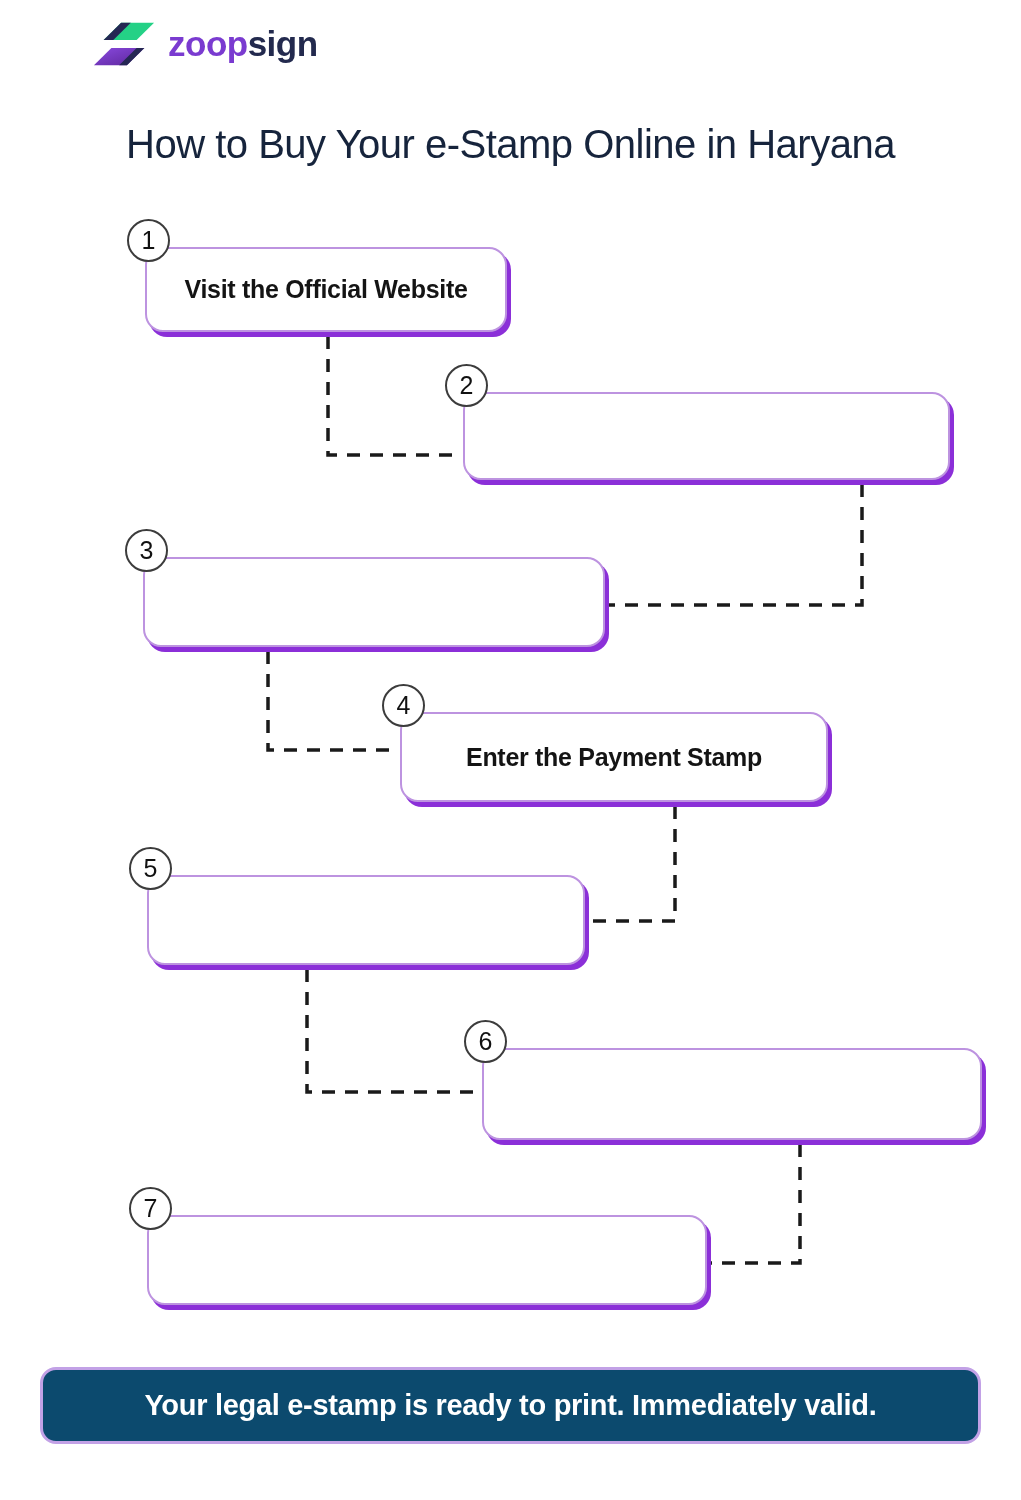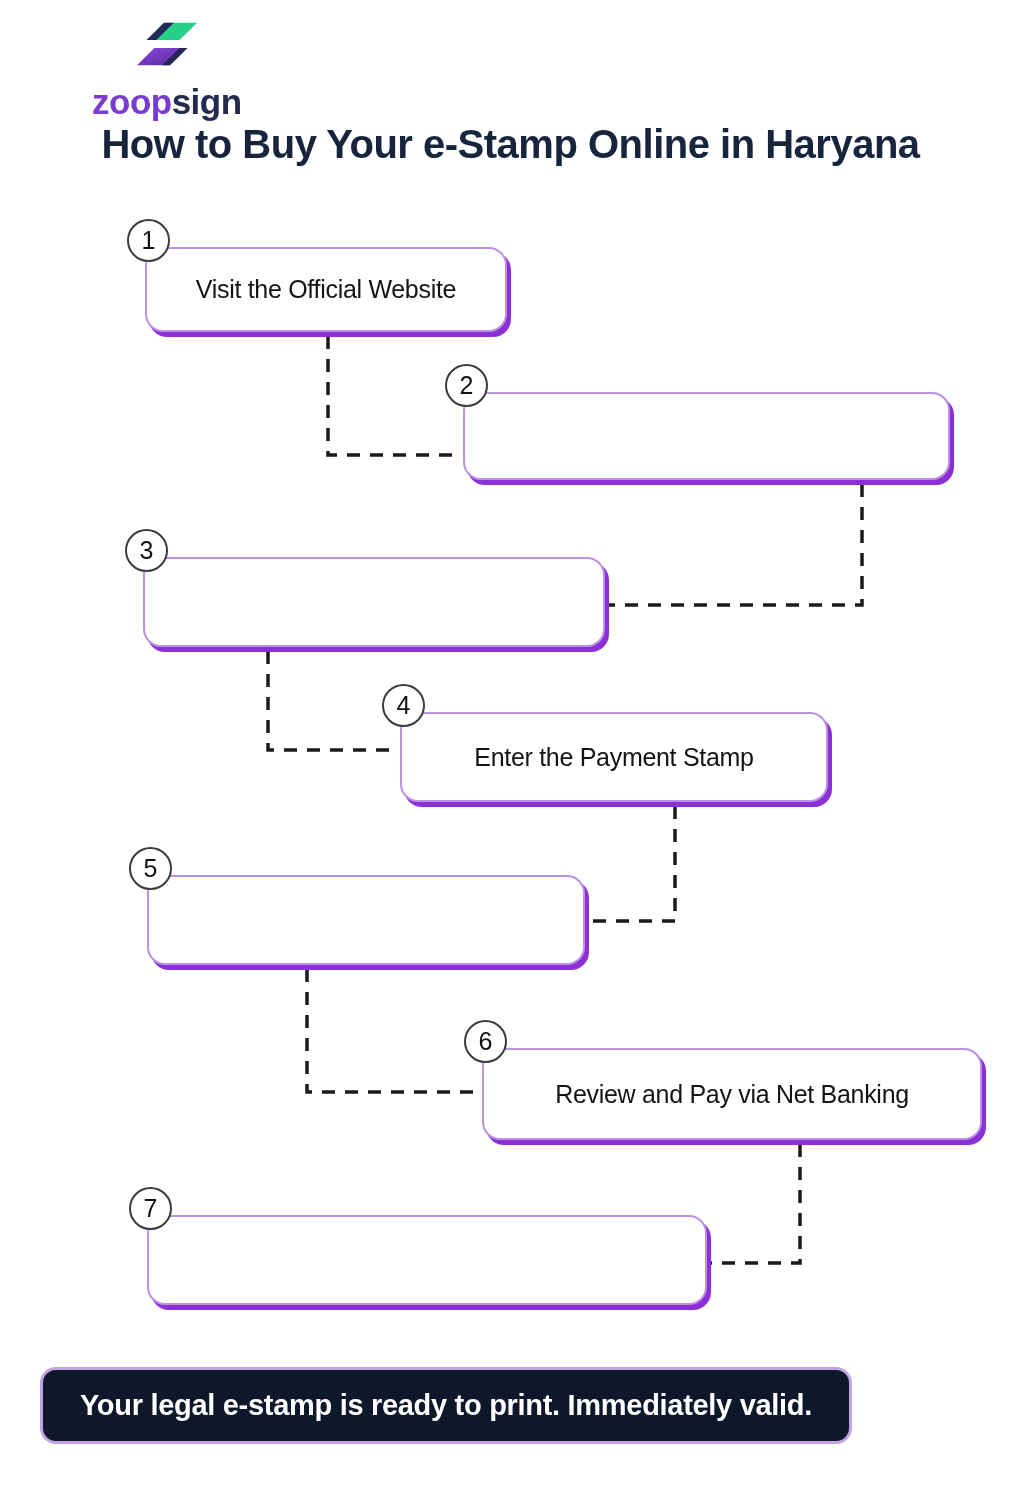--- a/index.html
+++ b/index.html
@@ -3,58 +3,58 @@
 <meta charset="utf-8">
 <style>
   * { margin:0; padding:0; box-sizing:border-box; }
   html,body { background:#ffffff; }
   body { font-family:"Liberation Sans", sans-serif; }
   .page {
     position:relative; width:1021px; height:1500px; background:#ffffff;
     overflow:hidden; margin:0 auto;
   }
   
-  .logo { position:absolute; left:92px; top:18px; display:flex; align-items:center; gap:12px;flex-direction:column; }
+  .logo { position:absolute; left:92px; top:18px; display:flex; align-items:center; gap:12px; }
   .logo-mark { width:64px; height:52px; }
   .logo-word { font-size:35px; font-weight:600; letter-spacing:-0.5px; }
   .logo-word .zoop { color:#7a3bd0; }
   .logo-word .sign { color:#232a4e; }
   
   .title {
     position:absolute; left:0; top:122px; width:100%; text-align:center;
-    font-size:40px; font-weight:700; color:#16243c; letter-spacing:-0.5px;
+    font-size:40px; font-weight:400; color:#16243c; letter-spacing:-0.5px;
   }
   
   .step {
     position:absolute; background:#ffffff;
     border:2px solid #bd93e0; border-radius:18px;
     box-shadow:4px 5px 0 0 #8b2fd8;
     display:flex; align-items:center; justify-content:center;
   }
-  .step-label { font-weight:400; font-size:25px; color:#141414; letter-spacing:-0.3px; }
+  .step-label { font-weight:700; font-size:25px; color:#141414; letter-spacing:-0.3px; }
   .step-circle {
     position:absolute; left:-20px; top:-30px; width:43px; height:43px;
     border-radius:50%; background:#ffffff; border:2px solid #3c3c3c;
     display:flex; align-items:center; justify-content:center;
     font-size:25px; font-weight:400; color:#111; z-index:2;
   }
   .s1 { left:145px; top:247px; width:362px; height:85px; }
   .s2 { left:463px; top:392px; width:487px; height:88px; }
   .s3 { left:143px; top:557px; width:462px; height:90px; }
   .s4 { left:400px; top:712px; width:428px; height:90px; }
   .s5 { left:147px; top:875px; width:438px; height:90px; }
   .s6 { left:482px; top:1048px; width:500px; height:92px; }
   .s7 { left:147px; top:1215px; width:560px; height:90px; }
   
   .connectors { position:absolute; left:0; top:0; width:1021px; height:1500px; pointer-events:none; }
   .connectors path { fill:none; stroke:#1a1a1a; stroke-width:3.5; stroke-dasharray:13 10; }
   
   .banner {
-    position:absolute; left:40px; top:1367px; width:812px; height:77px;
-    background:#0f172a; border:3px solid #c2a1e6; border-radius:16px;
+    position:absolute; left:40px; top:1367px; width:941px; height:77px;
+    background:#0c4a6e; border:3px solid #c2a1e6; border-radius:16px;
     display:flex; align-items:center; justify-content:center;
   }
   .banner-text { color:#ffffff; font-size:29px; font-weight:700; letter-spacing:-0.3px; }
 </style>
 </head>
 <body>
 
 <div class="page">
 
   <div class="logo">
@@ -101,21 +101,20 @@
     <div class="step-circle">4</div>
     <div class="step-label">Enter the Payment Stamp</div>
   </div>
 
   <div class="step s5">
     <div class="step-circle">5</div>
   </div>
 
   <div class="step s6">
     <div class="step-circle">6</div>
-    <div class="step-label">Review and Pay via Net Banking</div>
   </div>
 
   <div class="step s7">
     <div class="step-circle">7</div>
   </div>
 
   <div class="banner">
     <div class="banner-text">Your legal e-stamp is ready to print. Immediately valid.</div>
   </div>
 

